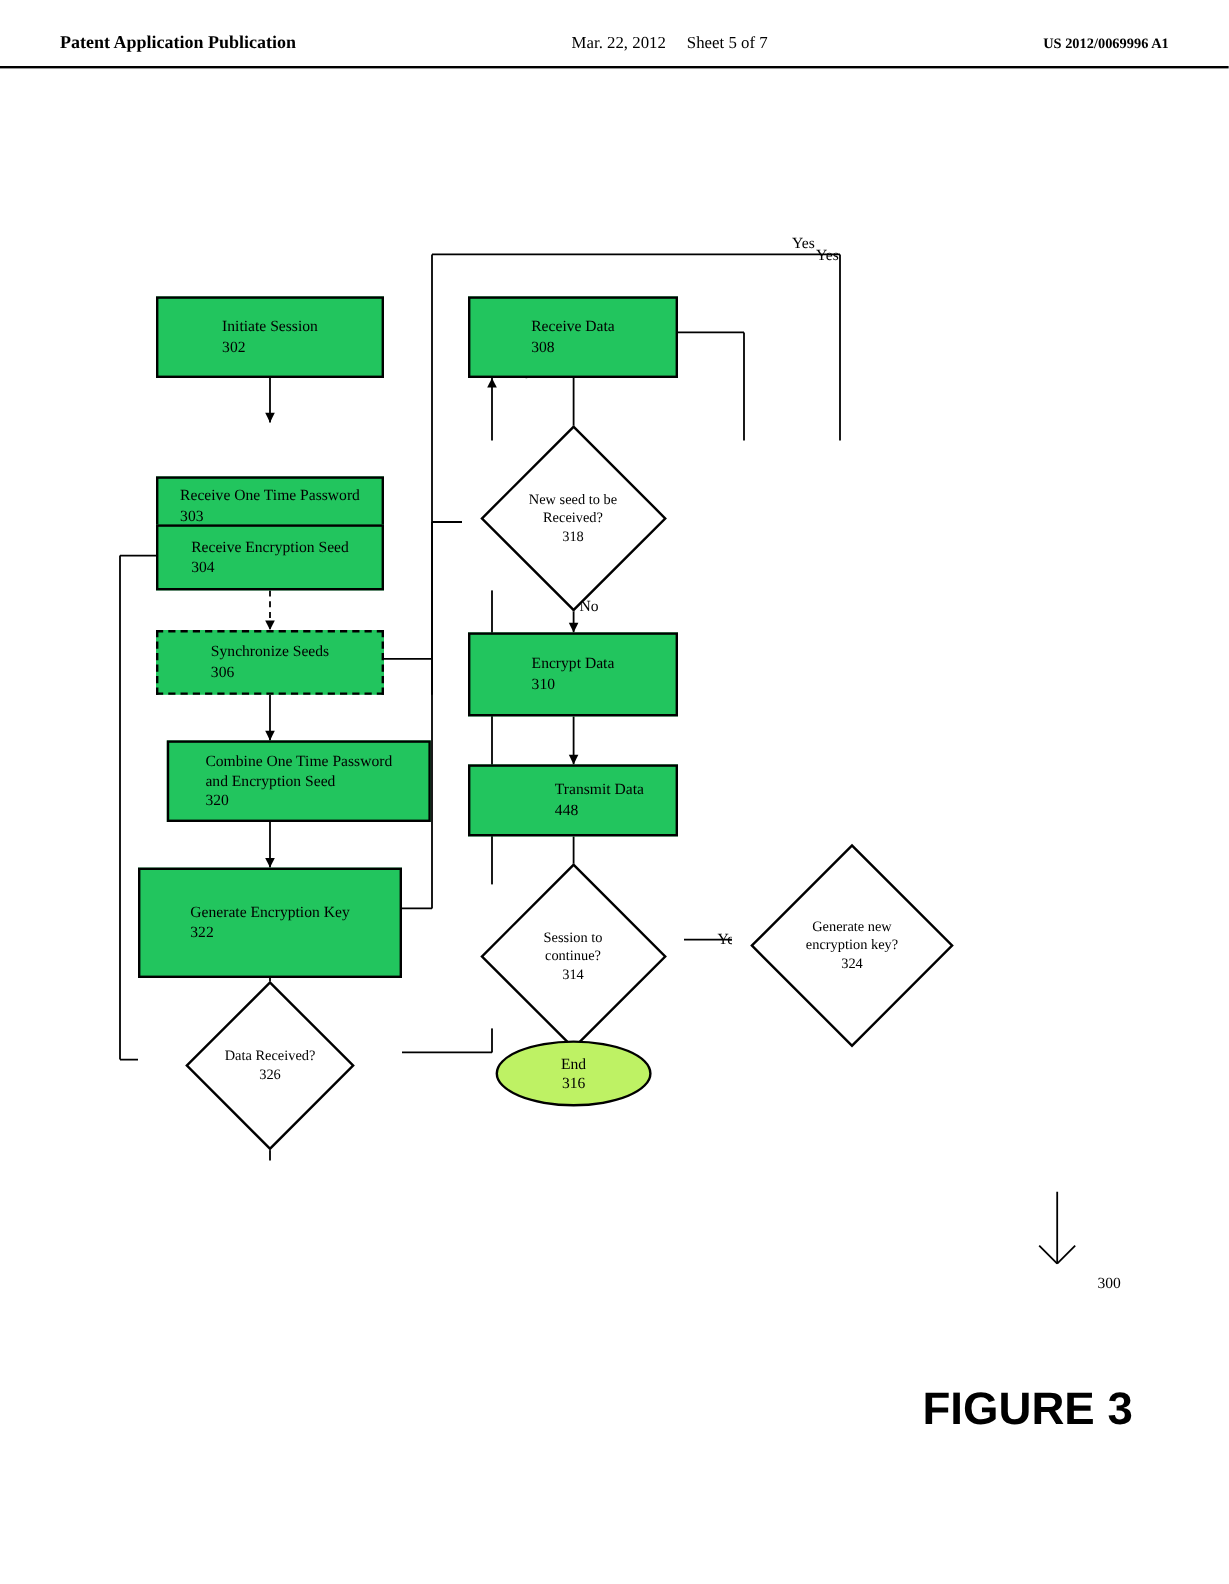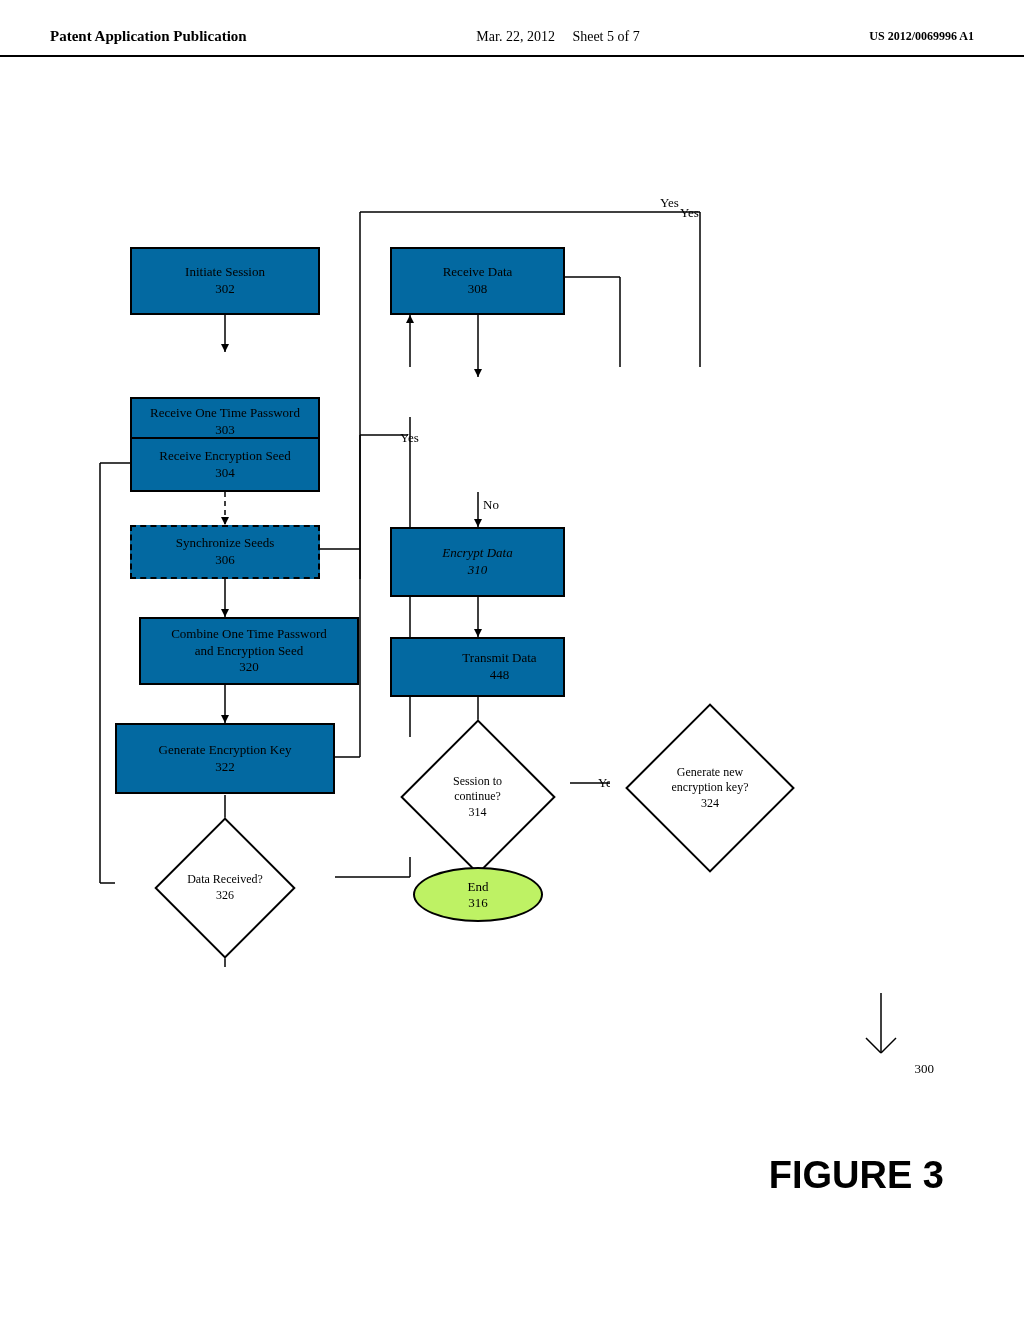--- a/index.html
+++ b/index.html
@@ -37,26 +37,26 @@
     .diagram-area {
       position: relative;
       width: 100%;
       height: 1200px;
     }
 
     
     .flow-box {
       position: absolute;
       border: 2px solid #000;
-      background: #0369a1;
+      background: #22c55e;
       display: flex;
       flex-direction: column;
       align-items: center;
       justify-content: center;
-      text-align: center;
+      text-align: left;
       font-size: 13px;
       line-height: 1.3;
     }
 
     .flow-diamond {
       position: absolute;
       background: #fff;
       display: flex;
       align-items: center;
       justify-content: center;
@@ -240,21 +240,21 @@
   </div>
 
   <div class="flow-box" style="left:115px; top:560px; width:220px; height:68px;margin-left:24px;">
     <span>
       <span>Combine One Time Password</span><br>
       <span>and Encryption Seed</span><br>
       <span>320</span>
     </span>
   </div>
 
-  <div class="flow-box" style="left:115px; top:666px; width:220px; height:71px;">
+  <div class="flow-box" style="left:115px; top:666px; width:220px; height:92px;">
     <span>
       <span>Generate Encryption Key</span><br>
       <span>322</span>
     </span>
   </div>
 
   <div class="flow-diamond" style="left:115px; top:776px; width:220px; height:110px;">
     <div class="flow-diamond-inner" style="width:100px; height:100px;"></div>
     <div class="flow-diamond-text">
       <span>Data Received?</span><br>
@@ -262,22 +262,30 @@
     </div>
   </div>
 
   <div class="flow-box" style="left:390px; top:190px; width:175px; height:68px;">
     <span>
       <span>Receive Data</span><br>
       <span>308</span>
     </span>
   </div>
 
-
-  <div class="flow-box" style="left:390px; top:470px; width:175px; height:70px;font-style:italic;">
+  <div class="flow-diamond" style="left:385px; top:315px; width:185px; height:120px;">
+    <div class="flow-diamond-inner" style="width:110px; height:110px;"></div>
+    <div class="flow-diamond-text">
+      <span>New seed to be</span><br>
+      <span>Received?</span><br>
+      <span>318</span>
+    </div>
+  </div>
+
+  <div class="flow-box" style="left:390px; top:470px; width:175px; height:70px;">
     <span>
       <span>Encrypt Data</span><br>
       <span>310</span>
     </span>
   </div>
 
   <div class="flow-box" style="left:390px; top:580px; width:175px; height:60px;padding-left:44px;">
     <span>
       <span>Transmit Data</span><br>
       <span>448</span>

